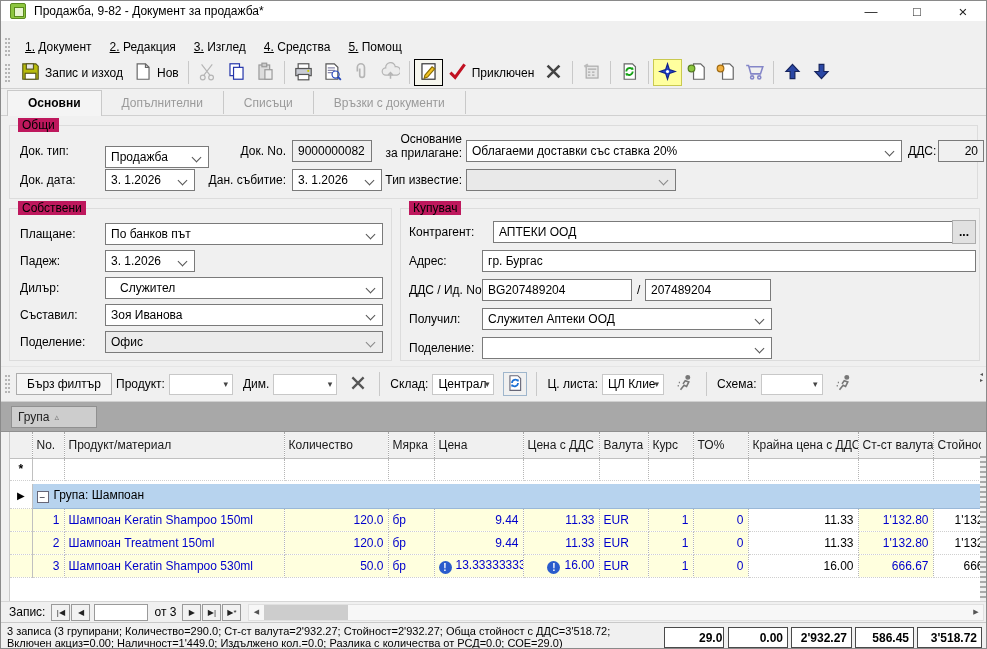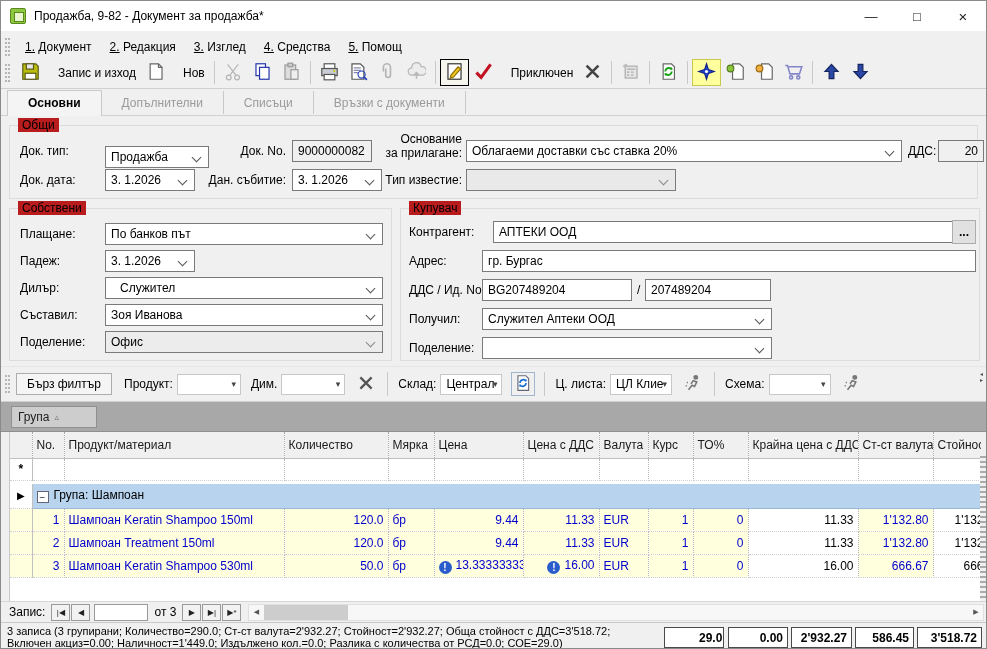--- a/index.html
+++ b/index.html
@@ -3,58 +3,58 @@
 <meta charset="utf-8">
 <style>
   * { box-sizing: border-box; margin: 0; padding: 0; }
   html,body { background:#d8d8d8; }
   .win {
     position:relative; width:987px; height:649px; background:#f0f0f0;
     font-family:"Liberation Sans", sans-serif; font-size:12px; color:#000;
     border:1px solid #8a8a8a; overflow:hidden;
   }
   
-  .titlebar { position:absolute; left:0; top:0; right:0; height:30px; background:#fff; display:flex; align-items:center; }
+  .titlebar { position:absolute; left:0; top:0; right:0; height:20px; background:#fff; display:flex; align-items:center; }
   .appicon { width:16px; height:16px; margin:0 8px 0 9px; background:#8dc63f; border:1px solid #5a8a1e; border-radius:2px; position:relative; }
   .appicon::after { content:""; position:absolute; left:3px; top:3px; width:8px; height:8px; background:#e8f5d0; border:1px solid #5a8a1e; }
   .title-text { flex:1; font-size:12px; }
   .wbtn { width:46px; height:30px; display:flex; align-items:center; justify-content:center; font-size:13px; color:#222; }
   
   .menubar { position:absolute; left:0; top:30px; right:0; height:32px; background:#f0f0f0; border-bottom:1px solid #d9d9d9; display:flex; align-items:center; }
   .grip { width:5px; height:18px; border-left:2px dotted #b5b5b5; border-right:2px dotted #b5b5b5; margin:0 6px 0 4px; }
   .menu-item { display:inline-block; padding:3px 9px; cursor:default; }
   .menu-item::first-letter { text-decoration:underline; }
   
   .toolbar { position:absolute; left:0; top:56px; right:0; height:32px; background:#f0f0f0; border-bottom:1px solid #d0d0d0; display:flex; align-items:center; }
-  .tbtn { height:27px; min-width:27px; display:flex; align-items:center; justify-content:center; gap:18px; padding:0 4px; border:1px solid transparent; }
+  .tbtn { height:27px; min-width:27px; display:flex; align-items:center; justify-content:center; gap:5px; padding:0 4px; border:1px solid transparent; }
   .tbtn svg { width:19px; height:19px; }
   .tbtn.pressed { border:1px solid #000; background:#f6f6ee; }
   .tbtn.hl { background:#ffff9e; border:1px solid #c9c950; }
   .tsep { width:1px; height:23px; background:#c9c9c9; margin:0 4px; }
   .tlabel { font-size:12px; }
   
   .tabstrip { position:absolute; left:0; top:88px; right:0; height:27px; display:flex; align-items:flex-end; padding-left:6px; border-bottom:1px solid #d0d0d0; }
   .tab { padding:5px 20px 4px; color:#9a9a9a; border-right:1px solid #c9c9c9; margin-bottom:1px; }
   .tab.active { font-weight:bold; color:#000; background:#f4f4f4; border:1px solid #c9c9c9; border-bottom:none; margin-bottom:-1px; padding-bottom:6px; }
   
   .gbox { position:absolute; border:1px solid #dcdcdc; }
-  .gtitle { position:absolute; top:-8px; left:8px; background:#b91c1c; padding:0 4px; }
+  .gtitle { position:absolute; top:-8px; left:8px; background:#be185d; padding:0 4px; }
   .lbl { position:absolute; white-space:nowrap; }
   .lbl.r { text-align:right; }
   .field, .combo { position:absolute; height:22px; background:#fff; border:1px solid #7a7a7a; display:flex; align-items:center; padding:0 5px; white-space:nowrap; overflow:hidden; }
   .field.ro { background:#f0f0f0; }
   .combo { padding-right:20px; }
   .combo .chev { position:absolute; right:8px; top:7px; width:7px; height:7px; border-right:1.6px solid #555; border-bottom:1.6px solid #555; transform:rotate(45deg); }
   .combo.dis { background:#e9e9e9; }
   .combo.dis .chev { border-color:#888; }
   input.tin { position:absolute; height:22px; border:1px solid #7a7a7a; padding:0 5px; font-family:inherit; font-size:12px; background:#fff; }
   .dots-btn { position:absolute; width:24px; height:24px; background:#e1e1e1; border:1px solid #adadad; display:flex; align-items:center; justify-content:center; font-weight:bold; }
   
   .filterbar { position:absolute; left:0; top:365px; right:0; height:36px; background:#f0f0f0; border-top:1px solid #e5e5e5; border-bottom:1px solid #d0d0d0; display:flex; align-items:center; }
-  .fbtn { border:1px solid #adadad; background:#f5f5f5; padding:3px 10px; margin-right:8px; }
+  .fbtn { border:1px solid #adadad; background:#f5f5f5; padding:3px 10px; margin-right:0; }
   .fcombo { position:relative; background:#fff; border:1px solid #c8c8c8; height:21px; display:flex; align-items:center; padding:0 16px 0 5px; margin:0 6px 0 4px; white-space:nowrap; }
   .fcombo .arr { position:absolute; right:4px; top:4px; font-size:9px; color:#444; }
   .ficon { width:24px; height:24px; display:flex; align-items:center; justify-content:center; margin:0 3px; }
   .ficon svg { width:18px; height:18px; }
   .fsep { width:1px; height:24px; background:#c9c9c9; margin:0 6px; }
   .flbl { margin-left:4px; }
   
   .grouppanel { position:absolute; left:0; top:401px; right:0; height:30px; background:#a8a8a8; border-bottom:1px solid #8f8f8f; }
   .groupbtn { position:absolute; left:10px; top:4px; width:86px; height:22px; background:#cdcdcd; border:1px solid #909090; display:flex; align-items:center; padding:0 6px; gap:5px; color:#222; }
   .sortglyph { font-size:9px; color:#777; }

